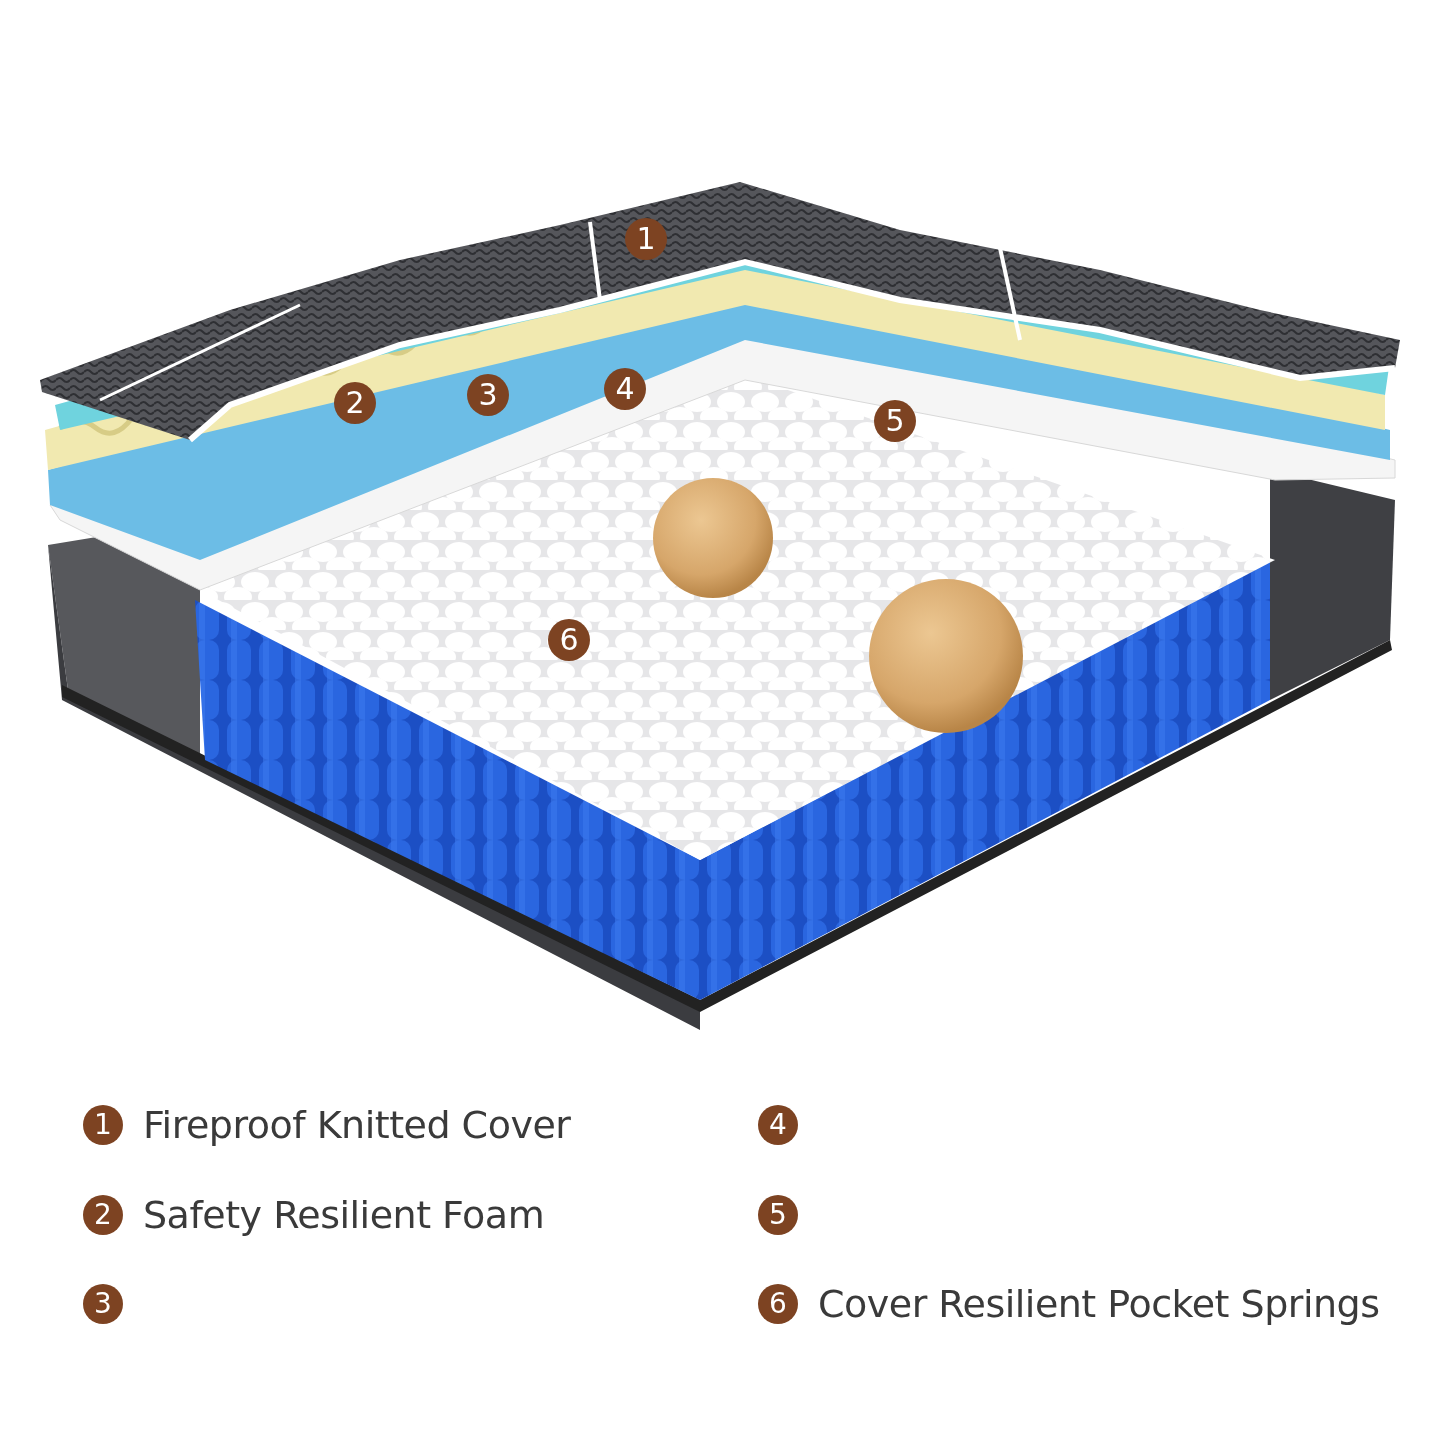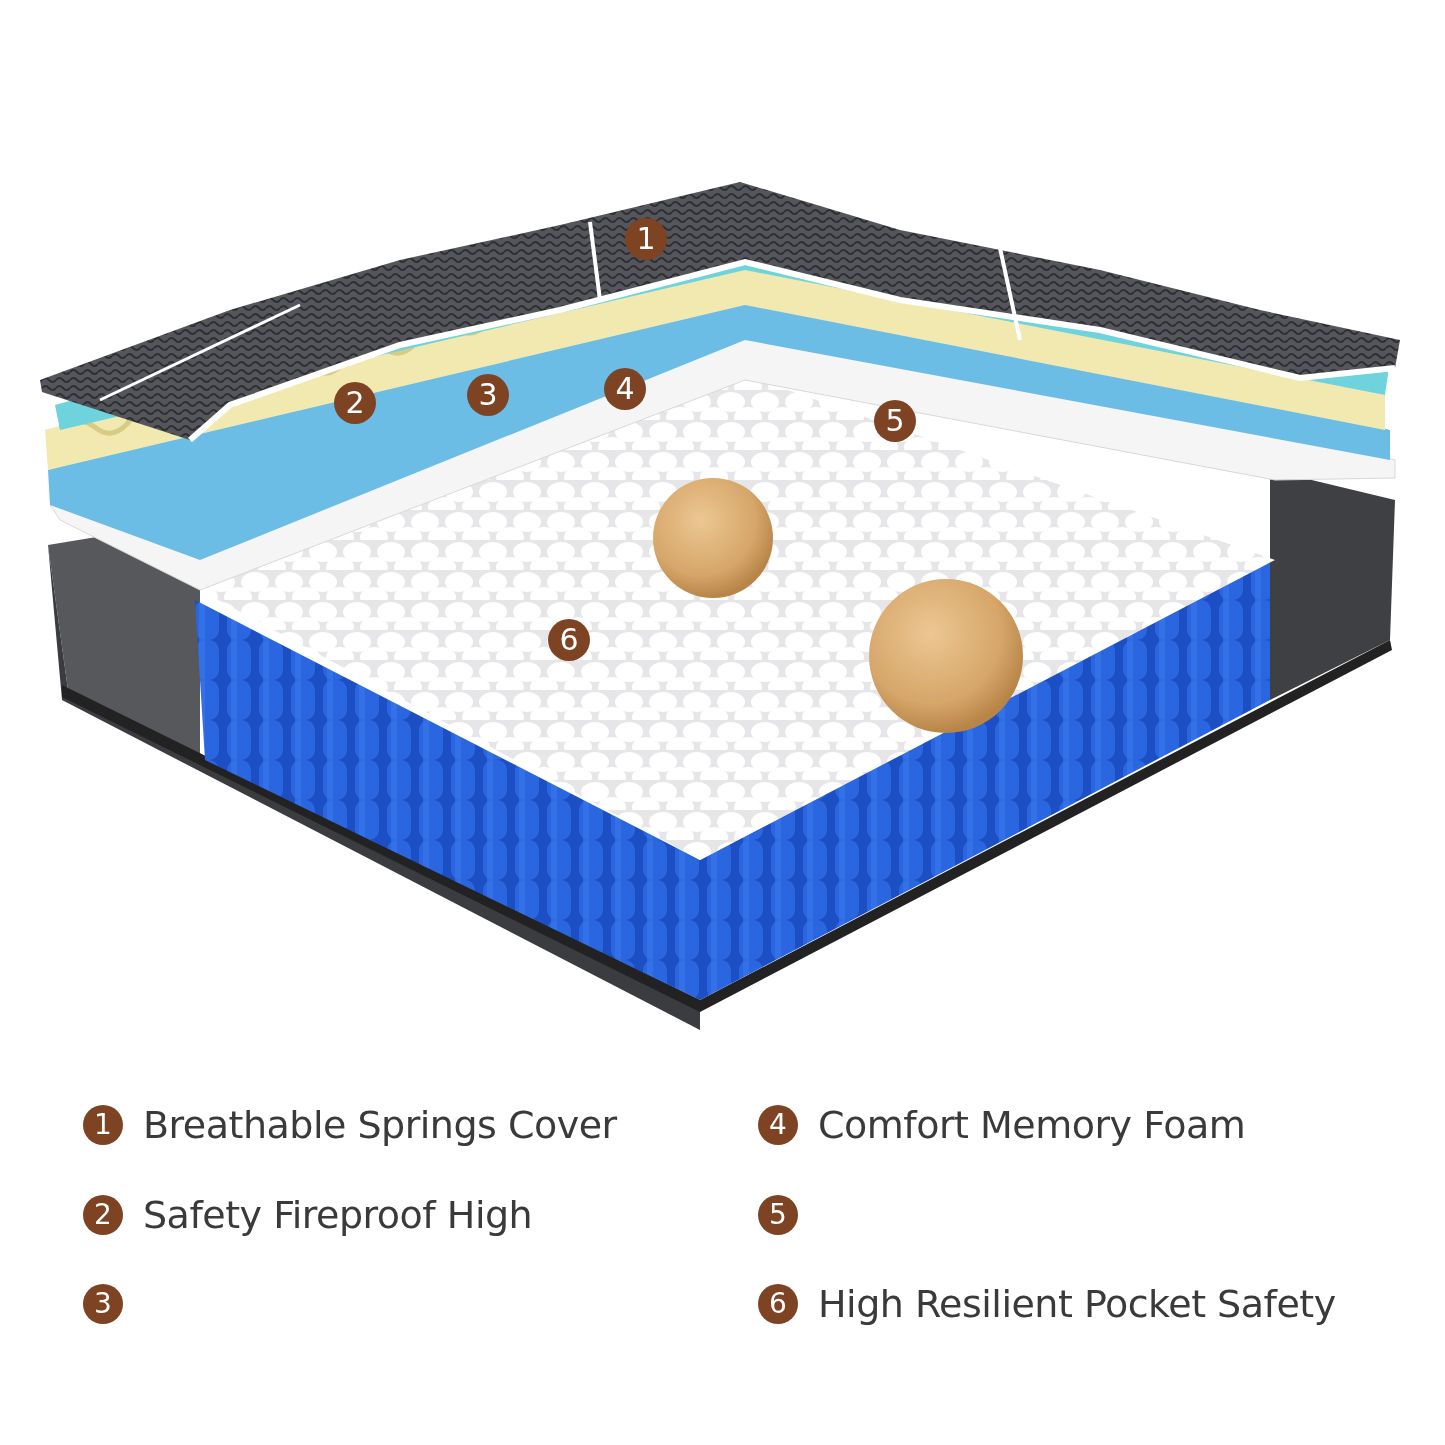--- a/index.html
+++ b/index.html
@@ -75,33 +75,32 @@
   <div class="marker" style="left:334px;top:382px;">2</div>
   <div class="marker" style="left:467px;top:374px;">3</div>
   <div class="marker" style="left:604px;top:368px;">4</div>
   <div class="marker" style="left:874px;top:400px;">5</div>
   <div class="marker" style="left:548px;top:619px;">6</div>
 </div>
 
 <div class="legend">
   <div class="legend-item" style="left:83px;top:10px;">
     <span class="legend-num">1</span>
-    <span class="legend-label">Breathable Springs Cover</span>
+    <span class="legend-label">Fireproof Knitted Cover</span>
   </div>
   <div class="legend-item" style="left:83px;top:100px;">
     <span class="legend-num">2</span>
-    <span class="legend-label">Safety Fireproof High</span>
+    <span class="legend-label">Safety Resilient Foam</span>
   </div>
   <div class="legend-item" style="left:83px;top:189px;">
     <span class="legend-num">3</span>
   </div>
   <div class="legend-item" style="left:758px;top:10px;">
     <span class="legend-num">4</span>
-    <span class="legend-label">Comfort Memory Foam</span>
   </div>
   <div class="legend-item" style="left:758px;top:100px;">
     <span class="legend-num">5</span>
   </div>
   <div class="legend-item" style="left:758px;top:189px;">
     <span class="legend-num">6</span>
-    <span class="legend-label">High Resilient Pocket Safety</span>
+    <span class="legend-label">Cover Resilient Pocket Springs</span>
   </div>
 </div>
 
 </body></html>

